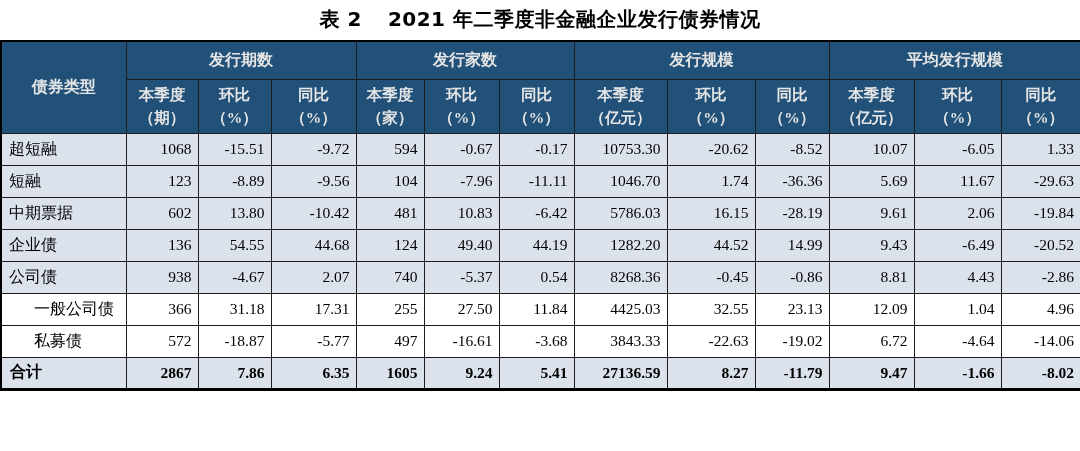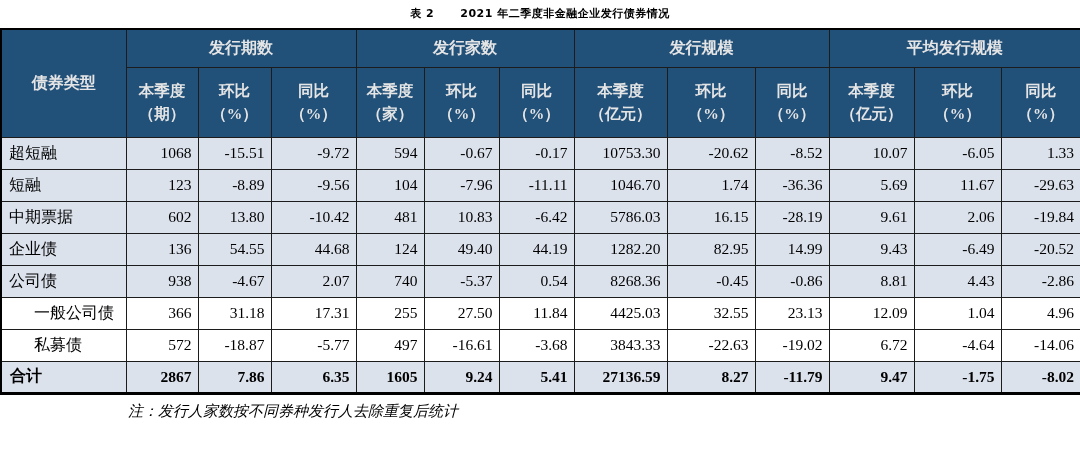--- a/index.html
+++ b/index.html
@@ -8,21 +8,21 @@
     width: 1080px; height: 451px;
     background: #ffffff;
     font-family: "Liberation Serif", "DejaVu Serif", serif;
     color: #000;
     overflow: hidden;
   }
   .title {
     text-align: center;
     font-family: "DejaVu Sans", "Liberation Sans", sans-serif;
     font-weight: bold;
-    font-size: 11px;
+    font-size: 20px;
     margin: 6px 0 7px 0;
     letter-spacing: 0.5px;
   }
   .title .title-gap { display: inline-block; width: 26px; }
 
   table.bond-table {
     width: 1080px;
     table-layout: fixed;
     border-collapse: collapse;
     border: 2px solid #000;
@@ -35,21 +35,21 @@
   }
   .bond-table thead th {
     background: #215079;
     color: #e5e5e5;
     font-weight: bold;
     font-size: 16px;
     text-align: center;
     padding: 0;
   }
   .bond-table tr.group-row th { height: 38px; }
-  .bond-table tr.sub-row th { height: 70px; line-height: 1.5; font-size: 15.5px; }
+  .bond-table tr.sub-row th { height: 54px; line-height: 1.5; font-size: 15.5px; }
   .bond-table th.corner { font-size: 16px; }
 
   .bond-table tbody td {
     height: 32px;
     font-size: 15.5px;
     text-align: right;
     padding: 0 6px 0 0;
     background: #ffffff;
   }
   .bond-table tbody td.label {
@@ -200,21 +200,21 @@
       </tr>
       <tr class="shaded">
         <td class="label">企业债</td>
         <td>136</td>
         <td>54.55</td>
         <td>44.68</td>
         <td>124</td>
         <td>49.40</td>
         <td>44.19</td>
         <td>1282.20</td>
-        <td>82.95</td>
+        <td>44.52</td>
         <td>14.99</td>
         <td>9.43</td>
         <td>-6.49</td>
         <td>-20.52</td>
       </tr>
       <tr class="shaded">
         <td class="label">公司债</td>
         <td>938</td>
         <td>-4.67</td>
         <td>2.07</td>
@@ -263,21 +263,20 @@
         <td>2867</td>
         <td>7.86</td>
         <td>6.35</td>
         <td>1605</td>
         <td>9.24</td>
         <td>5.41</td>
         <td>27136.59</td>
         <td>8.27</td>
         <td>-11.79</td>
         <td>9.47</td>
-        <td>-1.75</td>
+        <td>-1.66</td>
         <td>-8.02</td>
       </tr>
     </tbody>
 </table>
 
 <div class="notes">
-  <div>注：发行人家数按不同券种发行人去除重复后统计</div>
 </div>
 
 </body></html>

